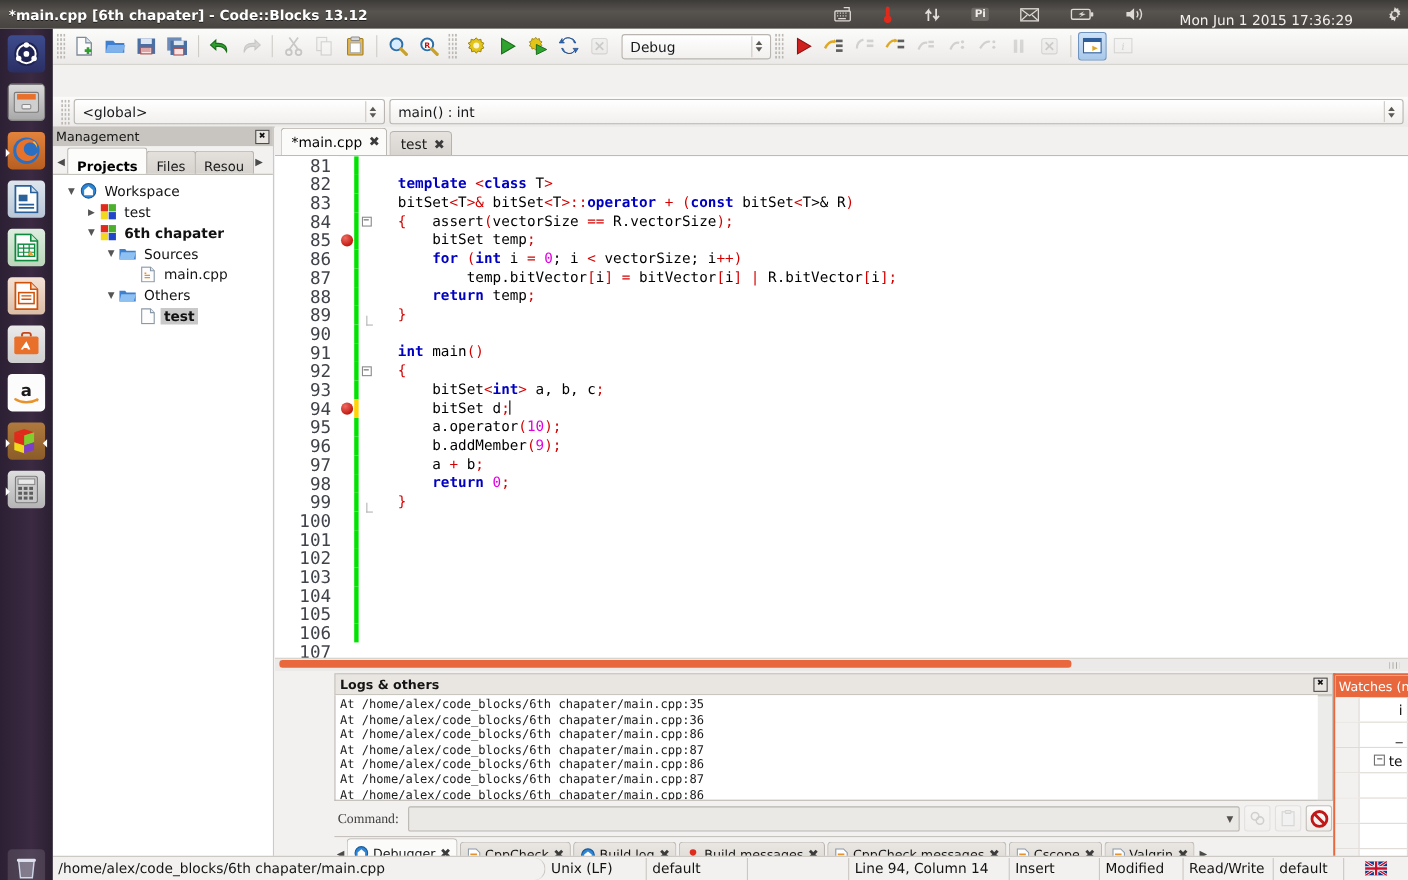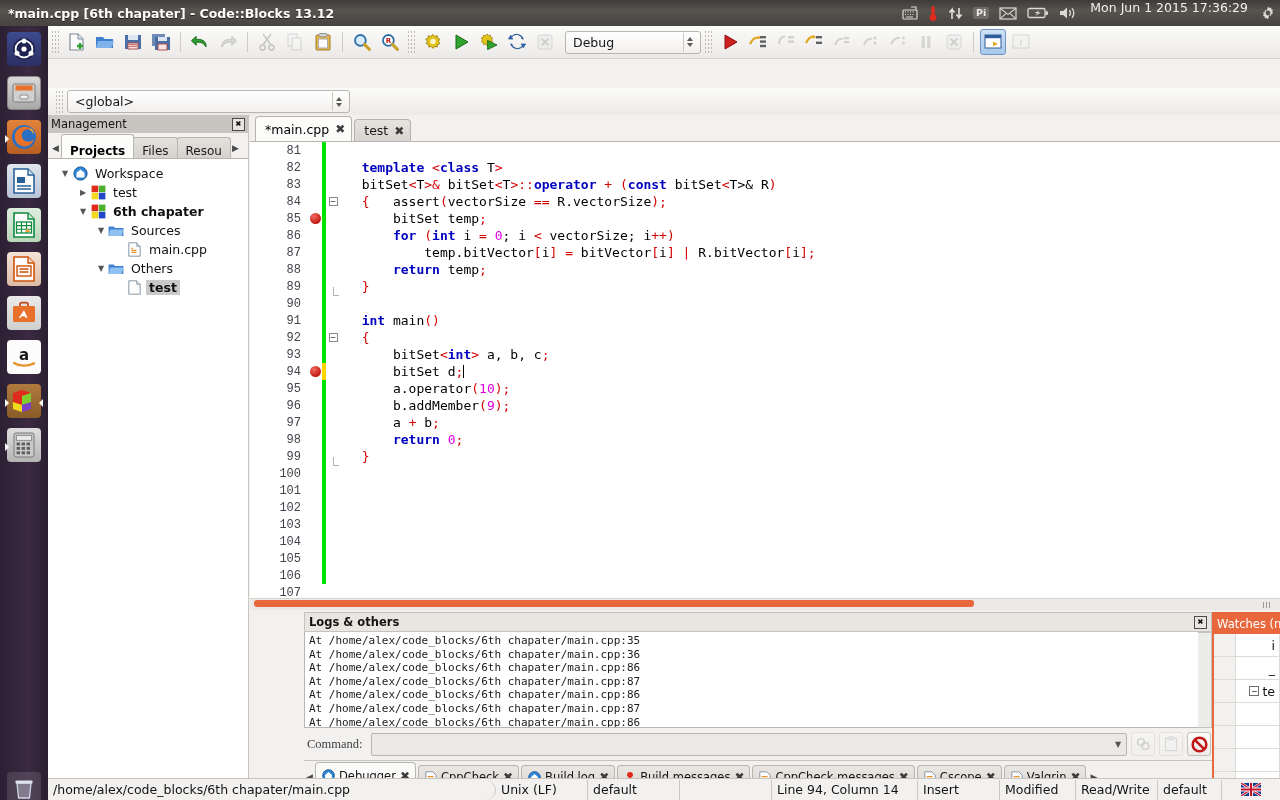--- a/index.html
+++ b/index.html
@@ -8,21 +8,21 @@
     font-family:"DejaVu Sans","Liberation Sans",sans-serif; font-size:12px; }
   body { background:#f0efee; position:relative; }
 
   
   #top-panel { position:absolute; left:0; top:0; width:1280px; height:26px;
     background:linear-gradient(#3d3b38,#57534f 40%,#464340);
     color:#fff; display:flex; align-items:center; z-index:50; }
   #win-title { font-weight:bold; font-size:12.5px; padding-left:8px; color:#ffffff;
     text-shadow:0 1px 0 rgba(0,0,0,.6); white-space:nowrap; }
   #tray { position:absolute; right:4px; top:0; height:26px; display:flex;
-    align-items:flex-start; gap:10px; }
+    align-items:flex-end; gap:28px; }
   #tray .tico { display:flex; align-items:center; justify-content:center;
     height:26px; color:#e6e3e0; }
   #tray .tico svg { display:block; }
   #clock { font-size:12.5px; color:#f2efec; white-space:nowrap; padding:0 2px; }
   .pi-box { background:#6e6a66; color:#efeceа; color:#efece9; font-size:9.5px;
     font-weight:bold; padding:1px 3px; border-radius:2px; line-height:10px; }
 
   
   #launcher { position:absolute; left:0; top:26px; width:48px; height:774px;
     background:linear-gradient(90deg,#2c2034,#3b2a42 60%,#2a1f31);
@@ -99,21 +99,21 @@
     border:1px solid #b6b2ad; border-bottom:none; border-radius:4px 4px 0 0;
     background:linear-gradient(#e6e3df,#d8d4cf); font-size:12.5px; color:#1b1b1b;
     margin-right:2px; }
   .etab.on { background:#fbfbfa; height:25px; color:#000; }
   .xg { font-family:"DejaVu Sans",sans-serif; font-size:12px; font-weight:bold;
     color:#3b3b3b; line-height:10px; }
   #code { position:relative; background:#ffffff; height:468px; overflow:hidden;
     font-family:"DejaVu Sans Mono","Liberation Mono",monospace; font-size:13px; }
   .cl { display:flex; height:17px; align-items:center; white-space:pre; }
   .ln { width:58px; text-align:right; padding-right:7px; color:#41434a;
-    background:#ffffff; flex:0 0 auto; font-size:12px;font-family:Liberation Mono, monospace; }
+    background:#ffffff; flex:0 0 auto; font-size:16px; }
   .bp { width:14px; flex:0 0 auto; display:flex; align-items:center;
     justify-content:center; }
   .bp .dot { width:11px; height:11px; border-radius:50%;
     background:radial-gradient(circle at 35% 30%,#f06a60,#c21b12 70%); }
   .chg { width:4px; height:17px; flex:0 0 auto; background:#00e300; }
   .chg.y { background:#ffd400; }
   .fold { width:14px; flex:0 0 auto; display:flex; align-items:center;
     justify-content:center; position:relative; }
   .fold .box { width:9px; height:9px; border:1px solid #8a8a8a; background:#fff;
     display:flex; align-items:center; justify-content:center; font-size:9px;
@@ -589,20 +589,27 @@
 
   <div id="row2">
     <div class="grip"></div>
     <div class="combo" style="width:283px;">
       <span>&lt;global&gt;</span>
       <span class="spin">
           <i class="up"></i>
           <i class="dn"></i>
         </span>
     </div>
+    <div class="combo" style="flex:1; margin-left:4px;">
+      <span>main() : int</span>
+      <span class="spin">
+          <i class="up"></i>
+          <i class="dn"></i>
+        </span>
+    </div>
   </div>
 
   <div id="mgmt">
     <div id="mgmt-title">
       <span>Management</span>
       <span class="xbtn">✖</span>
     </div>
     <div id="mgmt-tabs">
       <span class="arrbtn">◀</span>
       <div class="mtab on">

